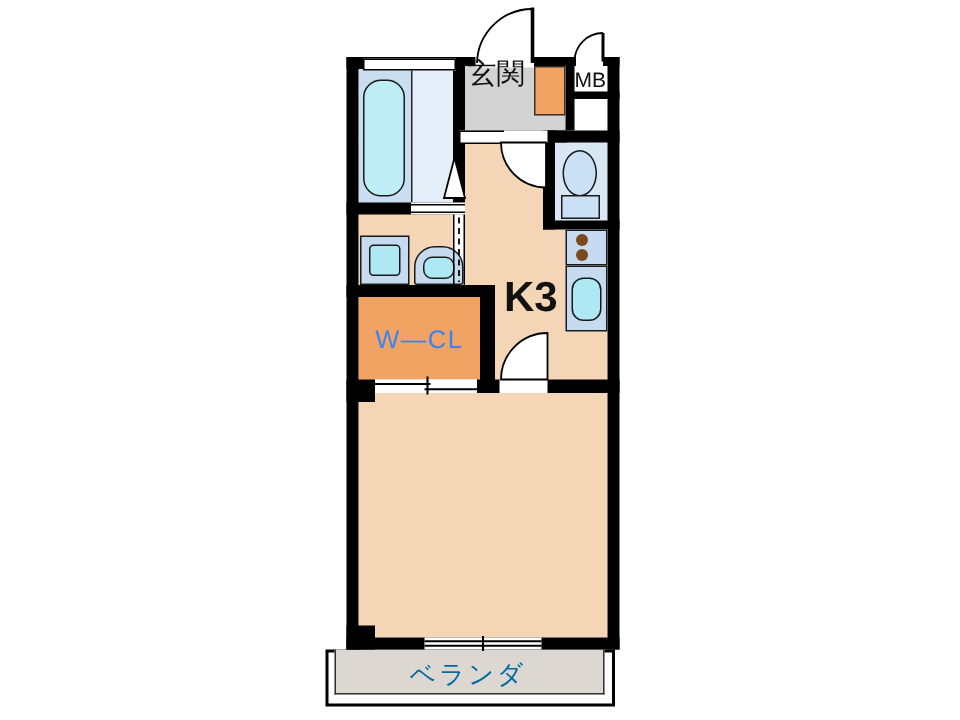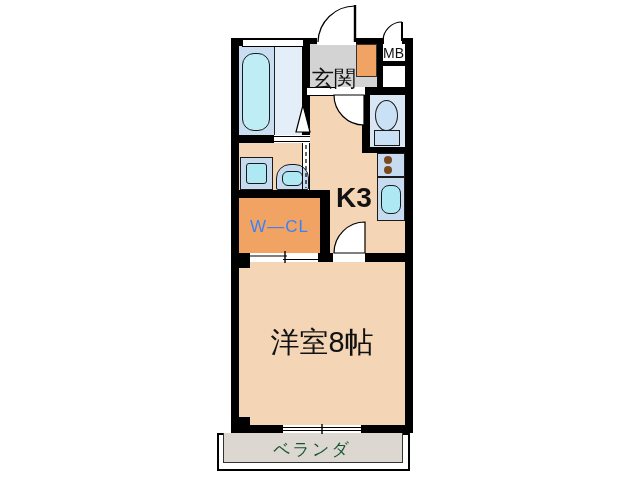--- a/index.html
+++ b/index.html
@@ -96,20 +96,19 @@
 
     <line x1="250" y1="256" x2="287" y2="256" stroke="#000" stroke-width="1.2"></line>
     <line x1="283" y1="259.5" x2="318" y2="259.5" stroke="#000" stroke-width="1.2"></line>
     <line x1="285" y1="251" x2="285" y2="263" stroke="#000" stroke-width="1.4"></line>
 
     <line x1="283" y1="427.5" x2="361" y2="427.5" stroke="#000" stroke-width="1.2"></line>
     <line x1="283" y1="430.5" x2="361" y2="430.5" stroke="#000" stroke-width="1.2"></line>
     <line x1="322" y1="424" x2="322" y2="434" stroke="#000" stroke-width="1.4"></line>
   </svg>
 
-  <div class="lbl" style="left:312px;top:68px;font-size:22px;text-align:center;">玄関</div>
+  <div class="lbl" style="left:312px;top:40px;font-size:19px;text-align:center;">玄関</div>
   <div class="lbl" style="left:383px;top:46px;width:22px;text-align:left;font-size:14px;">MB</div>
   <div class="lbl" style="left:336px;top:184px;font-size:28px;font-weight:bold;">K3</div>
   <div class="lbl" style="left:239px;top:218px;width:81px;text-align:center;font-size:17px;color:#3b82f6;letter-spacing:1px;">W—CL</div>
-  <div class="lbl" style="left:239px;top:328px;width:166px;text-align:center;font-size:29px;">洋室8帖</div>
-  <div class="lbl" style="left:223px;top:441px;width:178px;text-align:center;font-size:17px;letter-spacing:2px;color:#14532d;">ベランダ</div>
+  <div class="lbl" style="left:223px;top:441px;width:178px;text-align:center;font-size:17px;letter-spacing:2px;color:#0369a1;">ベランダ</div>
 
 </div>
 
 </body></html>

